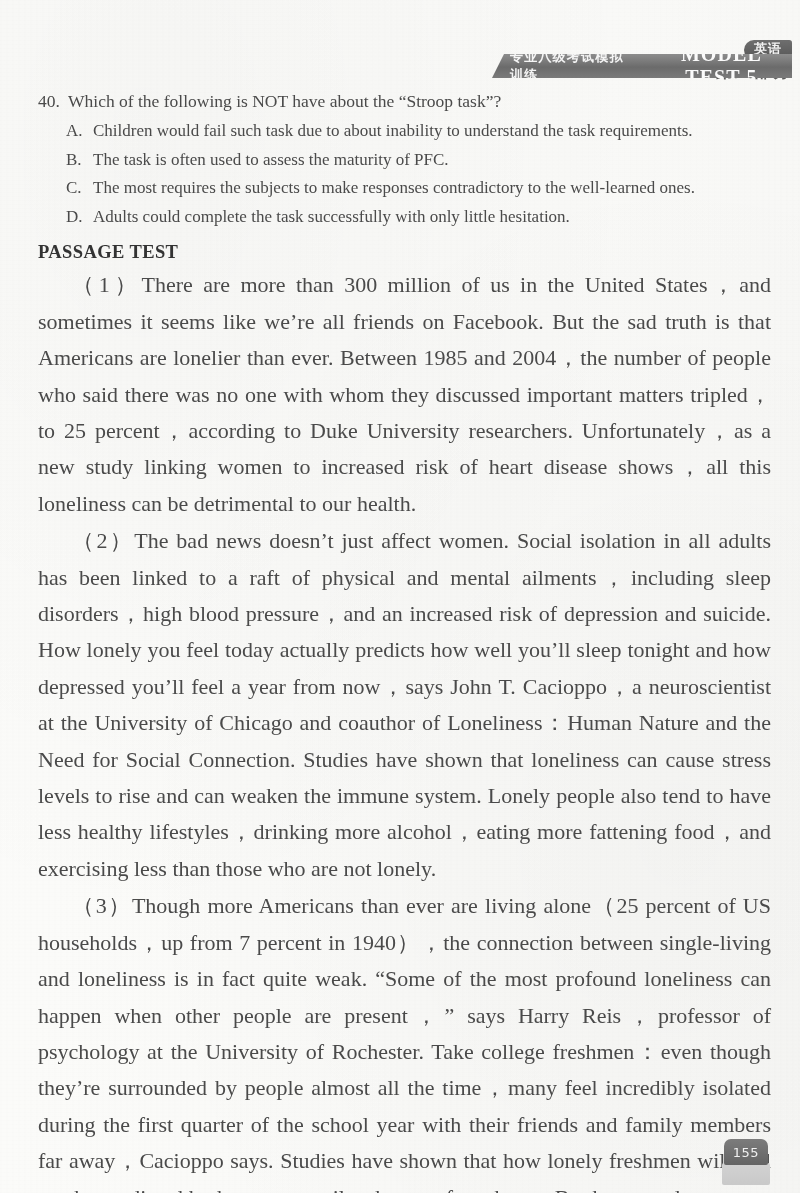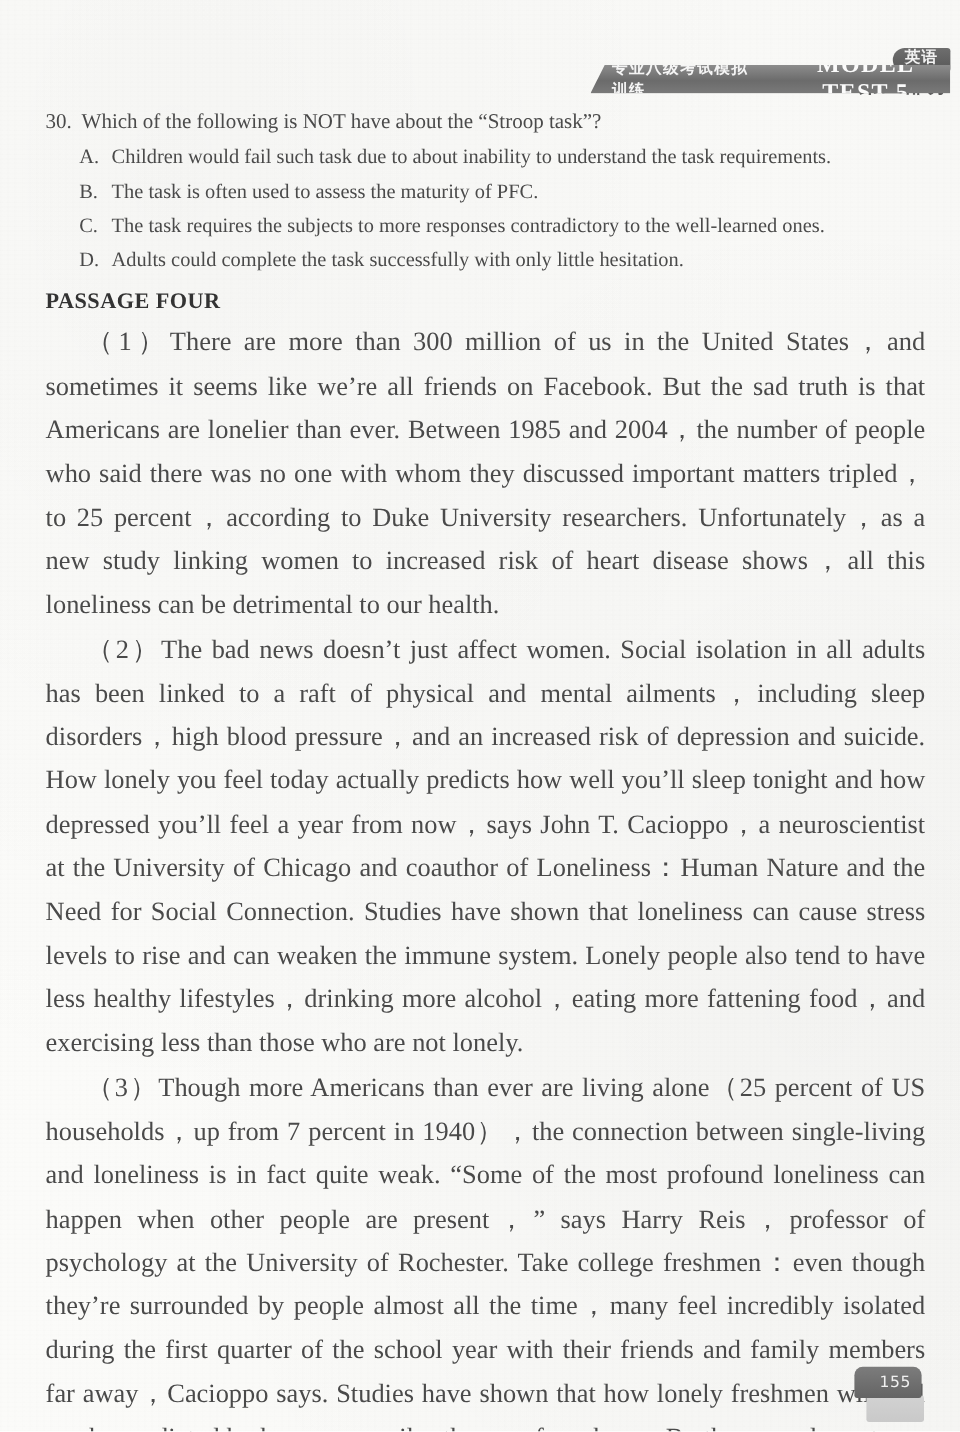--- a/index.html
+++ b/index.html
@@ -174,21 +174,20 @@
     height: 26px;
     background: linear-gradient(180deg, #7c7c7c 0%, #646464 100%);
     border-radius: 7px 7px 2px 2px;
     color: #f0f0f0;
     font-family: "DejaVu Sans", sans-serif;
     font-size: 13px;
     display: flex;
     align-items: center;
     justify-content: center;
     letter-spacing: .5px;
-    padding-left: 12px;
   }
   .page-badge-shadow {
     position: absolute;
     right: 30px;
     bottom: 8px;
     width: 48px;
     height: 22px;
     background: linear-gradient(180deg, #d2d2d2 0%, #c9c9c9 100%);
     border-radius: 2px;
   }
@@ -206,44 +205,44 @@
     </div>
     <div class="hdr-row2">
       <span class="hdr-cn-sub">专业八级考试模拟训练</span>
       <span class="hdr-model">MODEL TEST 5</span>
     </div>
   </div>
 
   <div class="content">
 
     <div class="question-line">
-      <span class="q-num">30.</span>
+      <span class="q-num">40.</span>
       <span class="q-text">Which of the following is NOT have about the “Stroop task”?</span>
     </div>
 
     <ul class="options">
       <li class="option">
         <span class="opt-letter">A.</span>
         <span class="opt-text">Children would fail such task due to about inability to understand the task requirements.</span>
       </li>
       <li class="option">
         <span class="opt-letter">B.</span>
         <span class="opt-text">The task is often used to assess the maturity of PFC.</span>
       </li>
       <li class="option">
         <span class="opt-letter">C.</span>
-        <span class="opt-text">The task requires the subjects to more responses contradictory to the well-learned ones.</span>
+        <span class="opt-text">The most requires the subjects to make responses contradictory to the well-learned ones.</span>
       </li>
       <li class="option">
         <span class="opt-letter">D.</span>
         <span class="opt-text">Adults could complete the task successfully with only little hesitation.</span>
       </li>
     </ul>
 
-    <div class="passage-title">PASSAGE FOUR</div>
+    <div class="passage-title">PASSAGE TEST</div>
 
     <p class="para">（1）There are more than 300 million of us in the United States，and sometimes it seems like we’re all friends on Facebook. But the sad truth is that Americans are lonelier than ever. Between 1985 and 2004，the number of people who said there was no one with whom they discussed important matters tripled，to 25 percent，according to Duke University researchers. Unfortunately，as a new study linking women to increased risk of heart disease shows，all this loneliness can be detrimental to our health.</p>
     <p class="para">（2）The bad news doesn’t just affect women. Social isolation in all adults has been linked to a raft of physical and mental ailments，including sleep disorders，high blood pressure，and an increased risk of depression and suicide. How lonely you feel today actually predicts how well you’ll sleep tonight and how depressed you’ll feel a year from now，says John T. Cacioppo，a neuroscientist at the University of Chicago and coauthor of Loneliness：Human Nature and the Need for Social Connection. Studies have shown that loneliness can cause stress levels to rise and can weaken the immune system. Lonely people also tend to have less healthy lifestyles，drinking more alcohol，eating more fattening food，and exercising less than those who are not lonely.</p>
     <p class="para">（3）Though more Americans than ever are living alone（25 percent of US households，up from 7 percent in 1940），the connection between single-living and loneliness is in fact quite weak. “Some of the most profound loneliness can happen when other people are present，” says Harry Reis，professor of psychology at the University of Rochester. Take college freshmen：even though they’re surrounded by people almost all the time，many feel incredibly isolated during the first quarter of the school year with their friends and family members far away，Cacioppo says. Studies have shown that how lonely freshmen will feel can be predicted by how many miles they are from home. By the second quarter，however，most freshmen have found social replacements for their high-school friends. Unfortunately，as we age，it becomes more difficult to recreate those social relationships. And that can be a big</p>
   </div>
 
   <div class="page-badge-shadow"></div>
   <div class="page-badge">155</div>
 </div>
 

